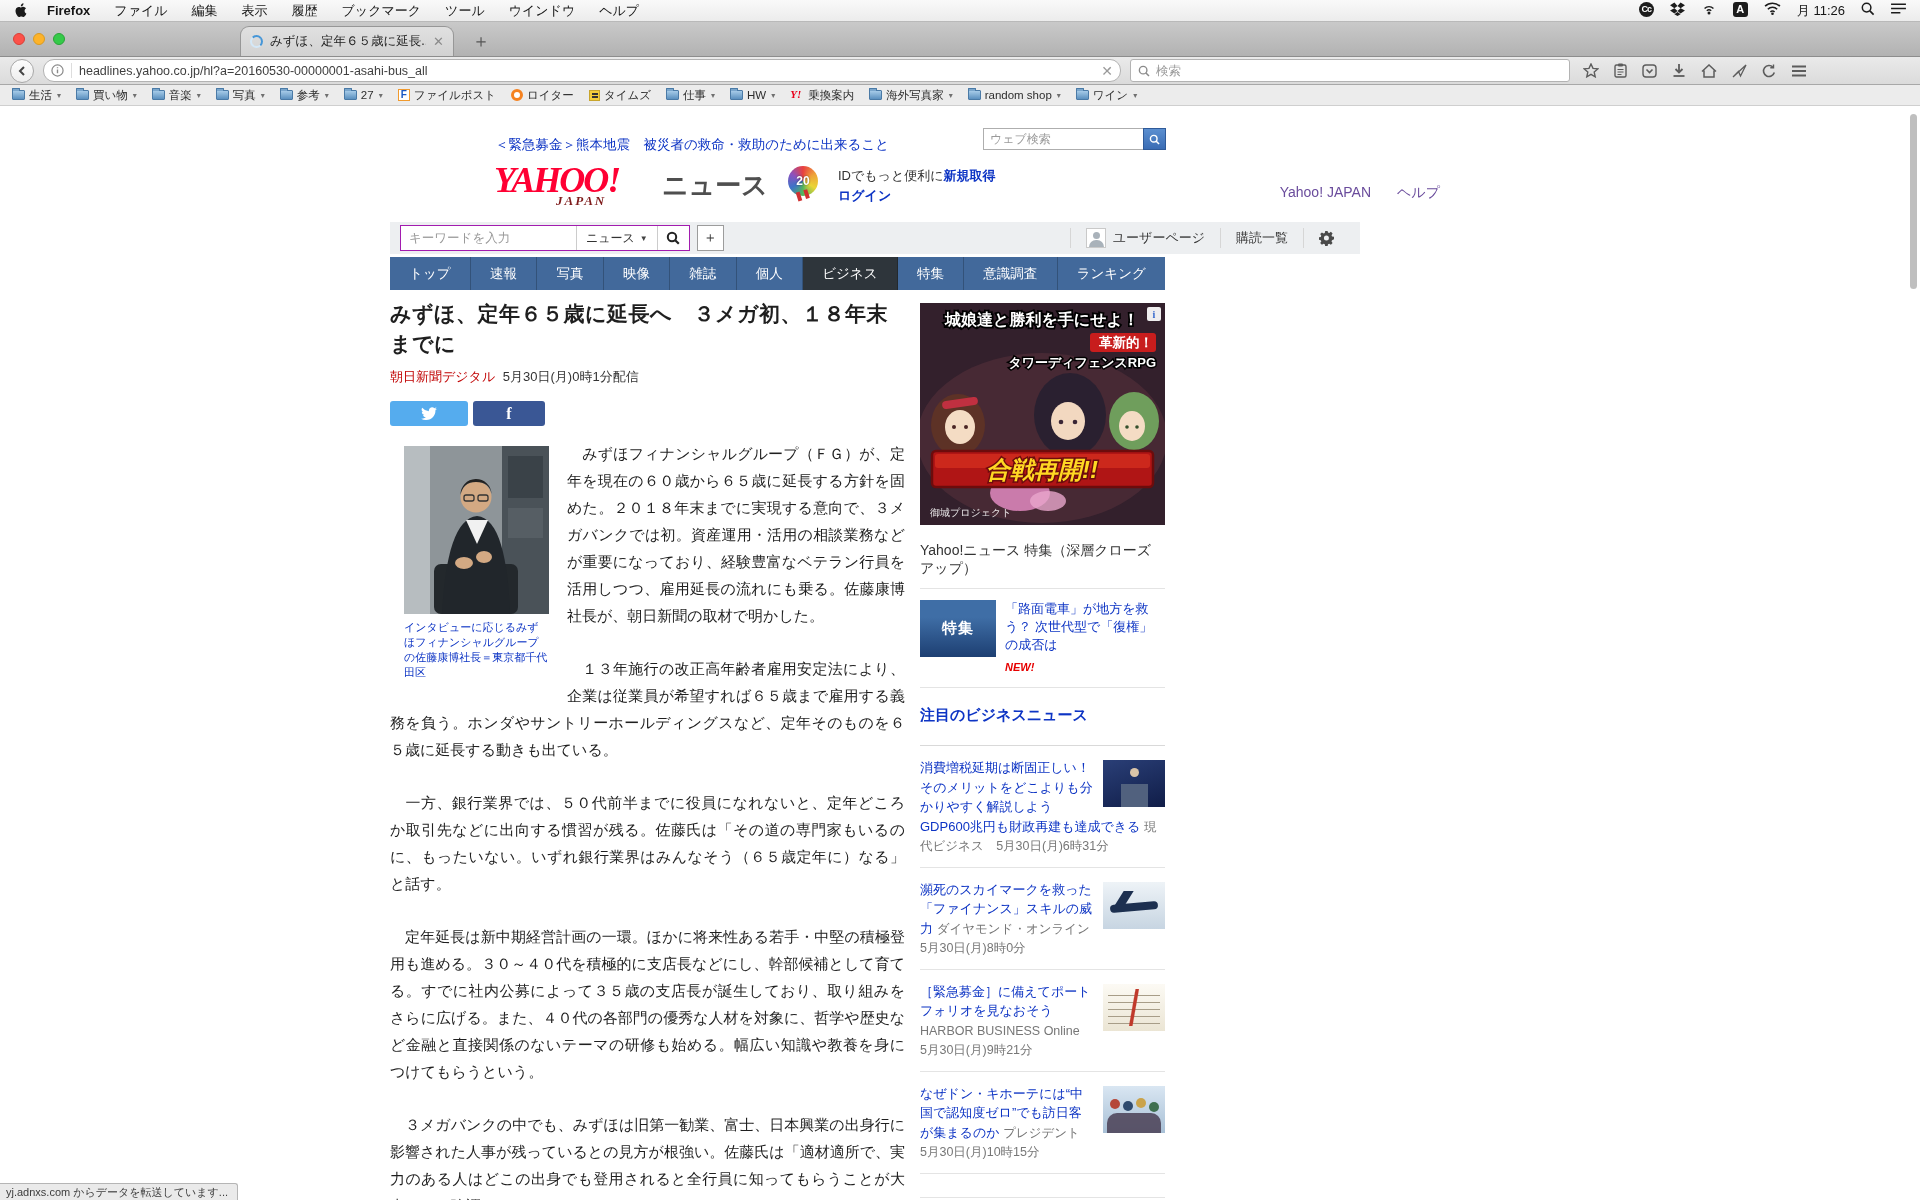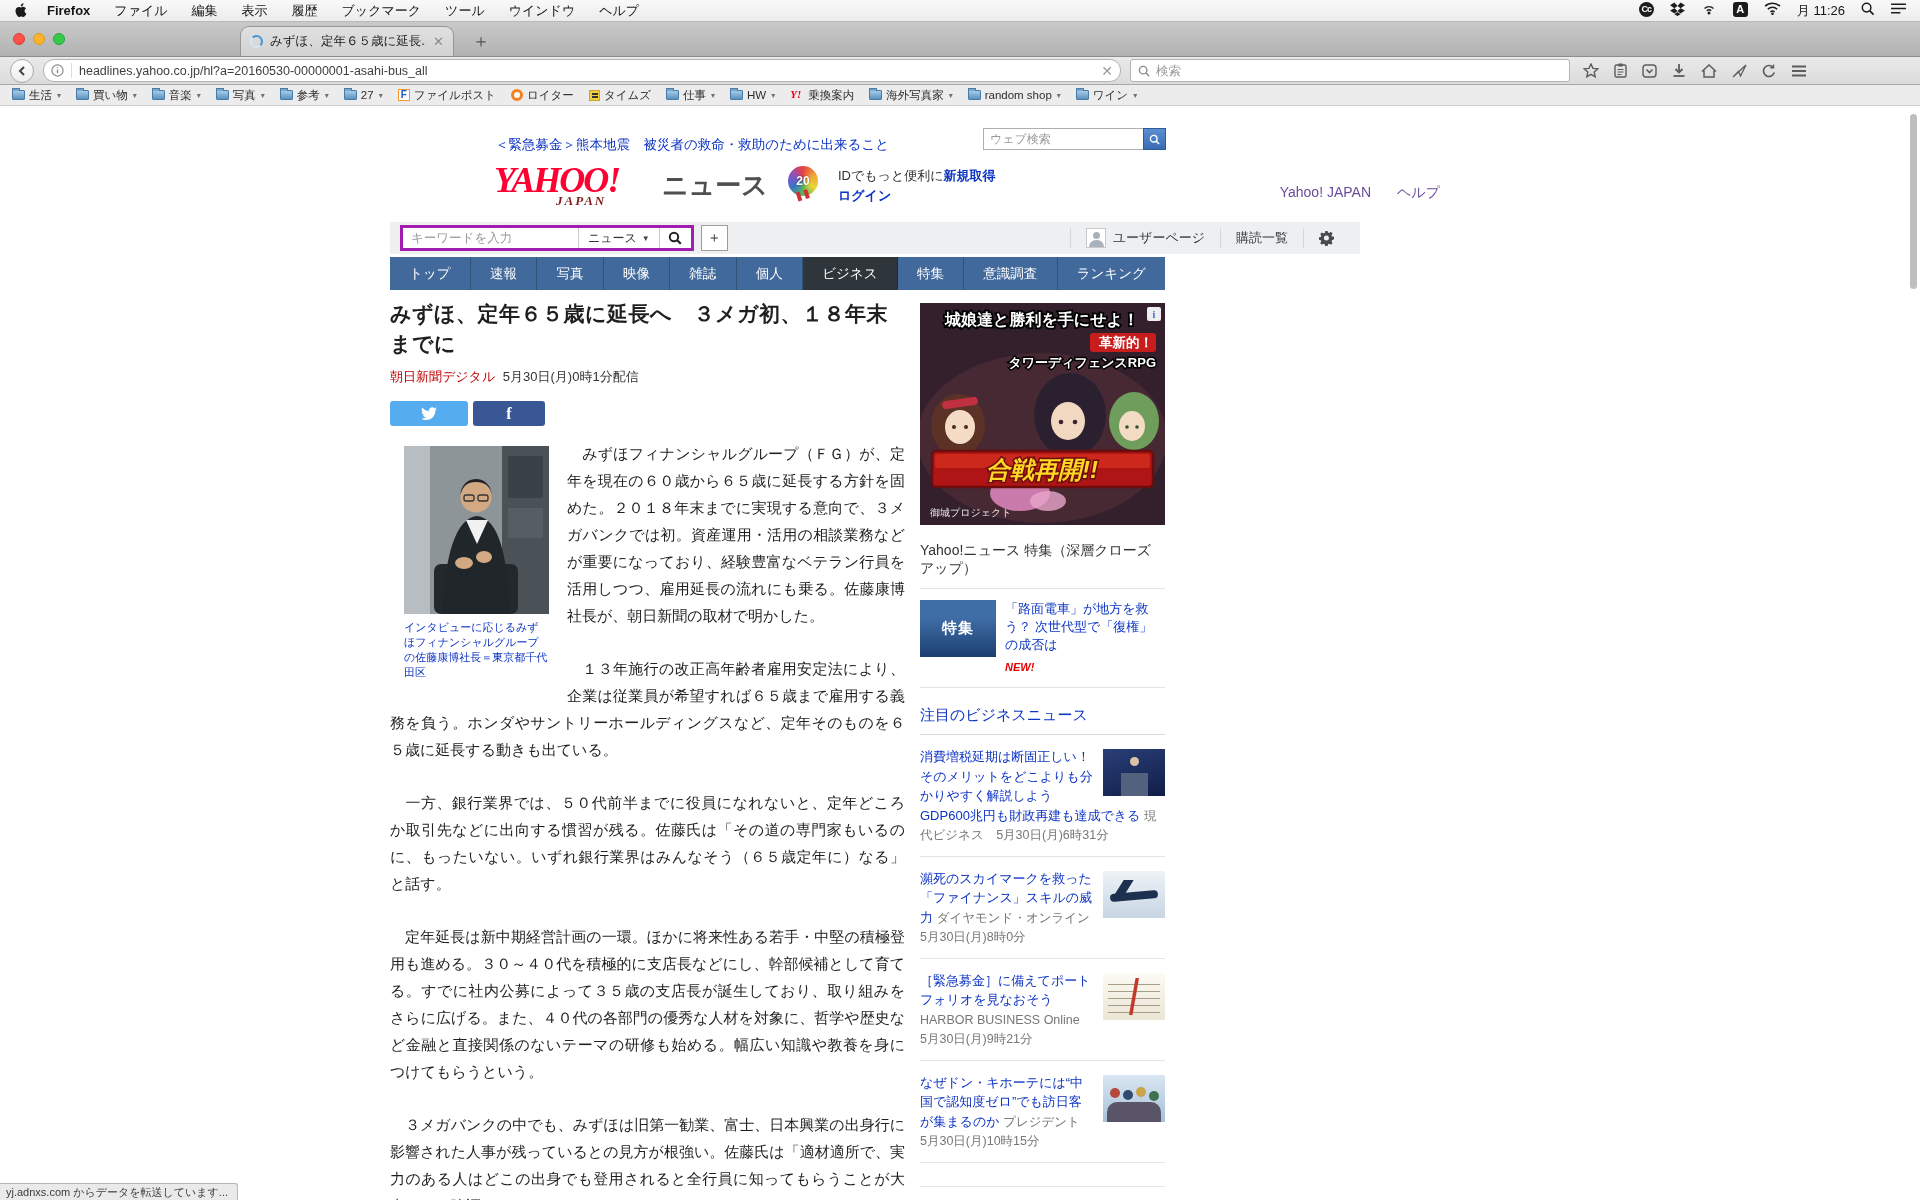--- a/index.html
+++ b/index.html
@@ -98,21 +98,21 @@
   display:flex;align-items:center;justify-content:center;color:#fff;font-size:12px;font-weight:bold;
   text-shadow:0 0 2px rgba(0,0,0,.6)}
 .badge20::after{content:"";position:absolute;left:9px;top:26px;width:4px;height:9px;background:#d03030;
   transform:rotate(-18deg);box-shadow:8px 0 0 #d03030}
 .idlogin{position:absolute;left:448px;top:8px;font-size:13px;color:#333;line-height:20px}
 .blink{color:#0d34c4;font-weight:bold}
 .helplinks{position:absolute;right:0;top:26px;display:flex;gap:26px;font-size:14px;color:#6a4c9c}
 
 
 .searchrow{width:970px;height:32px;background:#edeff1;display:flex;align-items:center;padding:0 10px;margin-top:2px}
-.kbox{display:flex;align-items:center;height:26px;background:#fff;border:3px solid #a21caf}
+.kbox{display:flex;align-items:center;height:26px;background:#fff;border:1px solid #a21caf}
 .kbox input{width:175px;height:100%;border:none;outline:none;padding:0 8px;font-size:12.5px;color:#444;
   font-family:"Liberation Sans","DejaVu Sans",sans-serif}
 .kscope{display:flex;align-items:center;gap:5px;padding:0 9px;font-size:12px;color:#333;border-left:1px solid #ccc;height:100%}
 .karet{font-size:8px;color:#444}
 .kbtn{width:32px;height:100%;border-left:1px solid #ccc;display:flex;align-items:center;justify-content:center}
 .plusbtn{width:27px;height:26px;background:#fff;border:1px solid #9c9c9c;margin-left:7px;
   display:flex;align-items:center;justify-content:center;font-size:14px;color:#333}
 .sr-right{margin-left:auto;display:flex;align-items:center}
 .sr-item{display:flex;align-items:center;gap:7px;padding:0 15px;font-size:13px;color:#333;
   border-left:1px solid #d6d6d6;height:20px}
@@ -150,21 +150,21 @@
 
 
 .sidecol{width:245px;margin-left:15px}
 .adbox{width:245px;height:222px;margin-top:13px;position:relative;cursor:pointer}
 .fhead{margin-top:17px;font-size:14px;color:#333}
 .featbox{margin-top:10px;border-top:1px solid #e4e4e4;border-bottom:1px solid #e4e4e4;padding:11px 0;display:flex;gap:9px}
 .fthumb{width:76px;height:57px;flex:none;background:linear-gradient(#3f6ea6 30%,#1d3f72);
   display:flex;align-items:center;justify-content:center;color:#fff;font-weight:bold;font-size:15px;letter-spacing:1px}
 .ftxt{font-size:13px;line-height:18px;color:#0d34c4;cursor:pointer}
 .newbadge{display:block;margin-top:4px;color:#e60000;font-weight:bold;font-style:italic;font-size:11px}
-.bizhead{margin-top:18px;padding-bottom:9px;border-bottom:1px solid #d9d9d9;font-size:15px;font-weight:normal;color:#0d34c4}
+.bizhead{margin-top:18px;padding-bottom:20px;border-bottom:1px solid #d9d9d9;font-size:15px;font-weight:bold;color:#0d34c4}
 .nitem{padding:12px 0 11px;border-bottom:1px solid #e4e4e4;overflow:hidden}
 .ntext{font-size:13px;line-height:18.5px}
 .ntitle{color:#0d34c4;cursor:pointer}
 .nsource{color:#777;font-size:12.5px}
 .nthumb{float:right;width:62px;height:47px;margin:2px 0 4px 8px;position:relative;overflow:hidden;flex:none}
 .nthumb[data-thumb="podium"]{background:linear-gradient(160deg,#2a3f77,#101d48)}
 .nthumb[data-thumb="podium"]::before{content:"";position:absolute;left:27px;top:8px;width:9px;height:9px;border-radius:50%;background:#d9c4a8}
 .nthumb[data-thumb="podium"]::after{content:"";position:absolute;left:18px;top:24px;width:27px;height:23px;background:#51617e}
 .nthumb[data-thumb="plane"]{background:linear-gradient(#eef3f7,#c7d5e2)}
 .nthumb[data-thumb="plane"]::before{content:"";position:absolute;left:16px;top:9px;width:10px;height:15px;background:#1d3050;transform:skewX(-32deg)}

